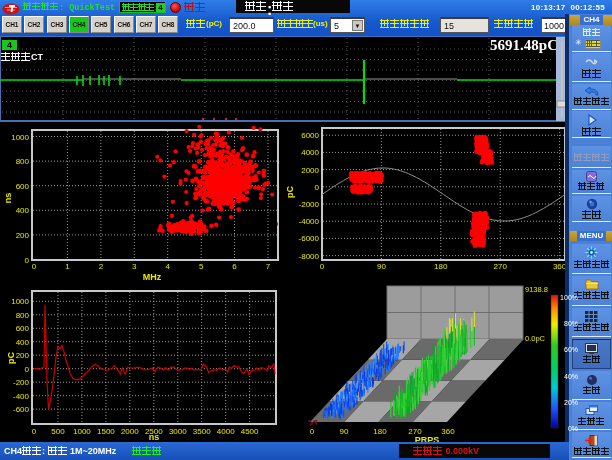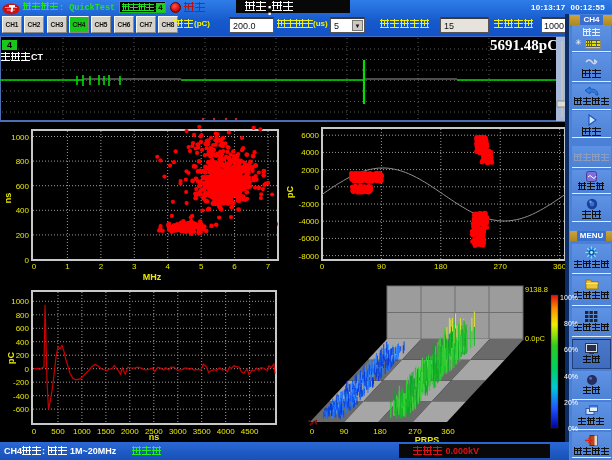--- a/index.html
+++ b/index.html
@@ -48,21 +48,21 @@
 <div class="ab" style="left:531px;top:3px;color:#fff;font-size:8px;font-weight:bold;letter-spacing:0.3px">10:13:17&nbsp; 00:12:55</div>
 
 <div class="chb" style="left:2px;">CH1</div>
     <div class="chb" style="left:24px;">CH2</div>
     <div class="chb" style="left:47px;">CH3</div>
     <div class="chb" style="left:69px;background:#18c818;">CH4</div>
     <div class="chb" style="left:91px;">CH5</div>
     <div class="chb" style="left:114px;">CH6</div>
     <div class="chb" style="left:136px;">CH7</div>
     <div class="chb" style="left:158px;">CH8</div>
-<div class="ylab" style="left:174px"><span class="cj b" style="width:9px;height:9px;margin-right:1px"><i></i></span><span class="cj" style="width:9px;height:9px;margin-right:1px"><i></i></span>(pC)</div>
+<div class="ylab" style="left:186px"><span class="cj b" style="width:9px;height:9px;margin-right:1px"><i></i></span><span class="cj" style="width:9px;height:9px;margin-right:1px"><i></i></span>(pC)</div>
 <div class="inp" style="left:229px;width:45px">200.0</div>
 <div class="ylab" style="left:277px"><span class="cj b" style="width:9px;height:9px;margin-right:0px"><i></i></span><span class="cj" style="width:9px;height:9px;margin-right:0px"><i></i></span><span class="cj b" style="width:9px;height:9px;margin-right:0px"><i></i></span><span class="cj" style="width:9px;height:9px;margin-right:0px"><i></i></span>(us)</div>
 <div class="inp" style="left:330px;width:35px">5<span style="position:absolute;right:1px;top:1px;width:11px;height:11px;background:#cdc9c0;border:1px solid #777;font-size:6px;text-align:center;line-height:10px">▼</span></div>
 <div class="ylab" style="left:380px"><span class="cj b" style="width:9px;height:9px;margin-right:1px"><i></i></span><span class="cj" style="width:9px;height:9px;margin-right:1px"><i></i></span><span class="cj b" style="width:9px;height:9px;margin-right:1px"><i></i></span><span class="cj" style="width:9px;height:9px;margin-right:1px"><i></i></span><span class="cj b" style="width:9px;height:9px;margin-right:1px"><i></i></span></div>
 <div class="inp" style="left:440px;width:49px;background:#e6e3dc">15</div>
 <div class="ylab" style="left:494px"><span class="cj" style="width:9px;height:9px;margin-right:1px"><i></i></span><span class="cj b" style="width:9px;height:9px;margin-right:1px"><i></i></span><span class="cj" style="width:9px;height:9px;margin-right:1px"><i></i></span><span class="cj b" style="width:9px;height:9px;margin-right:1px"><i></i></span></div>
 <div class="inp" style="left:541px;width:25px;padding-left:2px">1000</div>
 
 <svg class="ab" style="left:0;top:36px" width="612" height="406" viewBox="0 0 612 406">
       <rect x="0" y="0" width="569" height="86" fill="#000"></rect>

